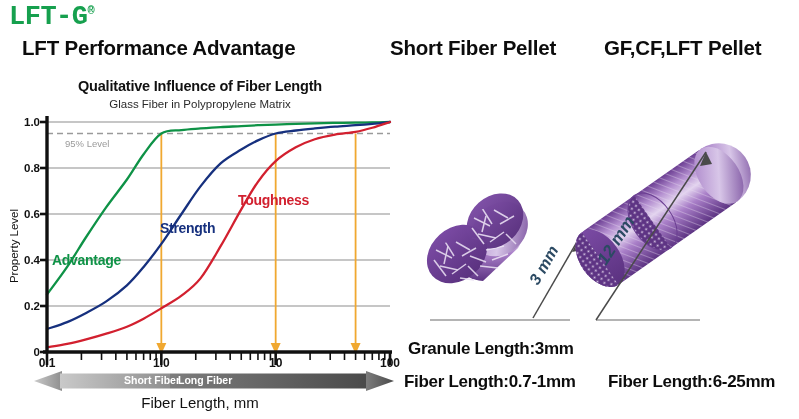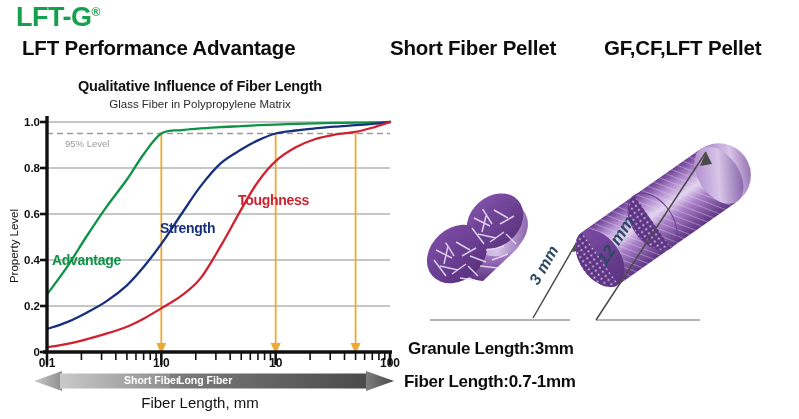--- a/index.html
+++ b/index.html
@@ -1,21 +1,21 @@
 <!DOCTYPE html>
 <html><head>
 <meta charset="utf-8">
 <style>
   html,body{margin:0;padding:0;background:#fff;}
   body{width:799px;height:419px;overflow:hidden;
        font-family:"Liberation Sans",sans-serif;color:#111;}
   #root{position:relative;width:799px;height:419px;background:#ffffff;}
 
   
-  #logo{position:absolute;left:16px;top:2px;font-family:Liberation Sans, sans-serif;
+  #logo{position:absolute;left:9px;top:2px;font-family:Liberation Mono, monospace;
         font-weight:bold;font-size:27px;color:#16a04e;letter-spacing:-0.5px;}
   #logo .reg{font-size:12px;vertical-align:super;color:#16a04e;}
 
   
   .head{position:absolute;font-weight:bold;font-size:20.5px;color:#0c0c0c;
         letter-spacing:-0.2px;white-space:nowrap;}
   #head-left{left:22px;top:36px;}
   #head-mid{left:390px;top:36px;}
   #head-right{left:604px;top:36px;}
 
@@ -279,13 +279,14 @@
       <g>
         <line x1="196" y1="250" x2="306" y2="82" stroke="#4a4a4a" stroke-width="1.5"></line>
         <polygon points="306,82 300,96 312,94" fill="#4a4a4a"></polygon>
         <text class="dim" x="206" y="196" font-size="17" transform="rotate(-57 206 196)">12 mm</text>
       </g>
     </svg>
   </div>
 
   <div class="spec" id="sp-a">Granule Length:3mm</div>
   <div class="spec" id="sp-b">Fiber Length:0.7-1mm</div>
+  <div class="spec" id="sp-d">Fiber Length:6-25mm</div>
 </div>
 
 </body></html>

